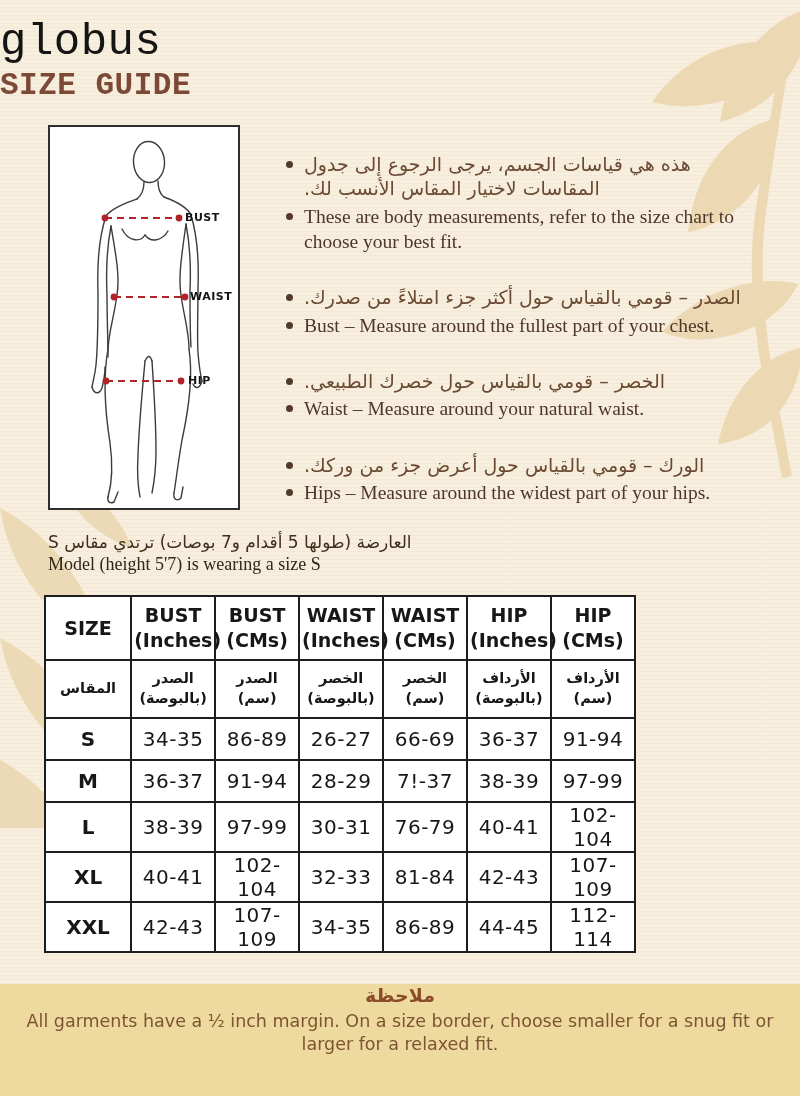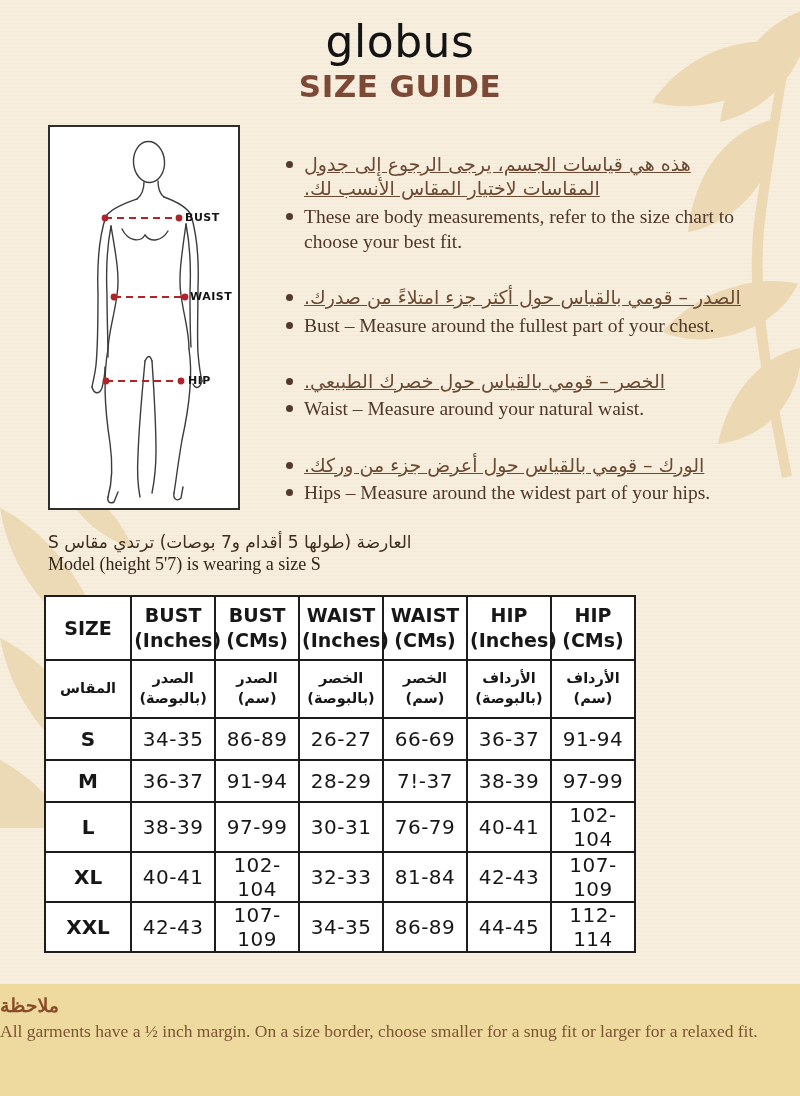--- a/index.html
+++ b/index.html
@@ -4,52 +4,52 @@
 <style>
   html,body{margin:0;padding:0;}
   .page{
     position:relative;width:800px;height:1096px;overflow:hidden;
     background:#f7eedd;
     background-image:repeating-linear-gradient(0deg, rgba(120,90,50,0.03) 0 1px, transparent 1px 4px);
     font-family:"DejaVu Sans",sans-serif;color:#53392b;
   }
   .deco{position:absolute;pointer-events:none;}
   
-  .hdr{position:absolute;top:18px;left:0;width:800px;text-align:center;}
+  .hdr{position:absolute;top:18px;left:0;width:800px;text-align:left;font-family:Liberation Mono, monospace;}
   .logo{font-size:44px;font-weight:500;color:#141414;letter-spacing:0.5px;line-height:1.1;}
   .title{font-size:31px;font-weight:800;color:#7d4937;letter-spacing:0.5px;margin-top:2px;}
   
   .figure-box{position:absolute;left:48px;top:125px;width:192px;height:385px;background:#ffffff;border:2px solid #2e2e2e;box-sizing:border-box;}
   .figure-box svg{position:absolute;left:0;top:0;}
   .meas-label{position:absolute;font-size:11px;font-weight:700;color:#141414;letter-spacing:0.5px;font-family:"DejaVu Sans",sans-serif;}
   .lbl-bust{left:135px;top:84px;}
   .lbl-waist{left:140px;top:163px;}
   .lbl-hip{left:138px;top:247px;}
   
   .bullets{position:absolute;left:286px;top:152px;width:466px;list-style:none;margin:0;padding:0;}
   .bgroup{margin-bottom:31px;}
   .bitem{display:flex;gap:11px;align-items:flex-start;margin-bottom:3px;}
   .bdot{flex:none;width:7px;height:7px;border-radius:50%;background:#53392b;margin-top:9px;}
-  .btext-ar{flex:1;direction:rtl;text-align:left;font-size:19px;line-height:1.28;color:#6b4a33;font-family:"DejaVu Sans",sans-serif;text-decoration:underline;}
+  .btext-ar{flex:1;direction:rtl;text-align:left;font-size:19px;line-height:1.28;color:#6b4a33;font-family:"DejaVu Sans",sans-serif;}
   .btext-en{flex:1;font-size:19.5px;line-height:1.3;color:#4e362a;font-family:"Liberation Serif","DejaVu Serif",serif;}
   
   .model-note{position:absolute;left:48px;top:531px;width:460px;}
   .model-ar{direction:rtl;text-align:left;font-size:17px;color:#3f2d1e;font-family:"DejaVu Sans",sans-serif;line-height:1.3;}
   .model-en{font-size:18px;color:#32251a;font-family:"Liberation Serif","DejaVu Serif",serif;line-height:1.3;}
   
   table.size-table{position:absolute;left:44px;top:595px;width:592px;border-collapse:collapse;table-layout:fixed;background:#ffffff;}
   .size-table td{border:2px solid #1d1d1d;text-align:center;vertical-align:middle;padding:0 2px;color:#171717;}
   .size-table col.c-size{width:14.6%;}
   .hdr-en td{height:62px;font-weight:700;font-size:19px;line-height:1.3;font-family:"DejaVu Sans",sans-serif;}
   .hdr-ar td{height:56px;font-weight:700;font-size:14.5px;line-height:1.35;direction:rtl;font-family:"DejaVu Sans",sans-serif;}
   .row-data td{height:40px;font-size:20px;letter-spacing:0.5px;font-family:"DejaVu Sans",sans-serif;}
   .row-data td.c1{font-weight:700;font-size:20px;letter-spacing:0;}
   .hline{display:block;}
   
-  .note-section{position:absolute;left:0;top:984px;width:800px;height:112px;background:#eeda9f;text-align:left;box-sizing:border-box;padding-top:10px;font-family:Liberation Serif, serif;}
+  .note-section{position:absolute;left:0;top:984px;width:800px;height:112px;background:#eeda9f;text-align:center;box-sizing:border-box;padding-top:0;}
   .note-title-ar{font-size:19px;font-weight:700;color:#8a4b28;line-height:1.25;}
   .note-title-en{font-size:20px;font-weight:700;color:#7d4427;line-height:1.25;margin-top:2px;}
   .note-ar{direction:rtl;font-size:16.5px;color:#8a5a34;margin-top:6px;line-height:1.3;}
   .note-en{font-size:17.5px;color:#7d5433;margin-top:2px;line-height:1.3;}
 </style>
 </head>
 <body>
 
 <div class="page">
 

